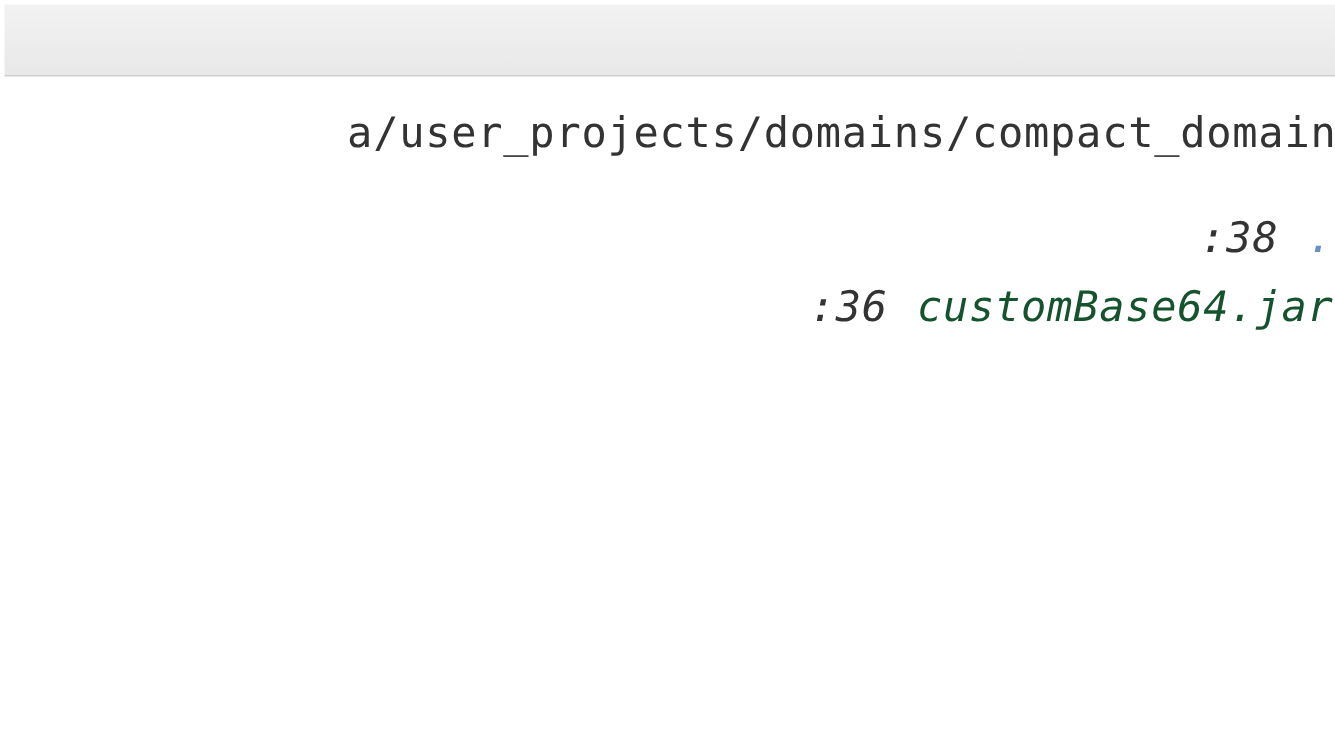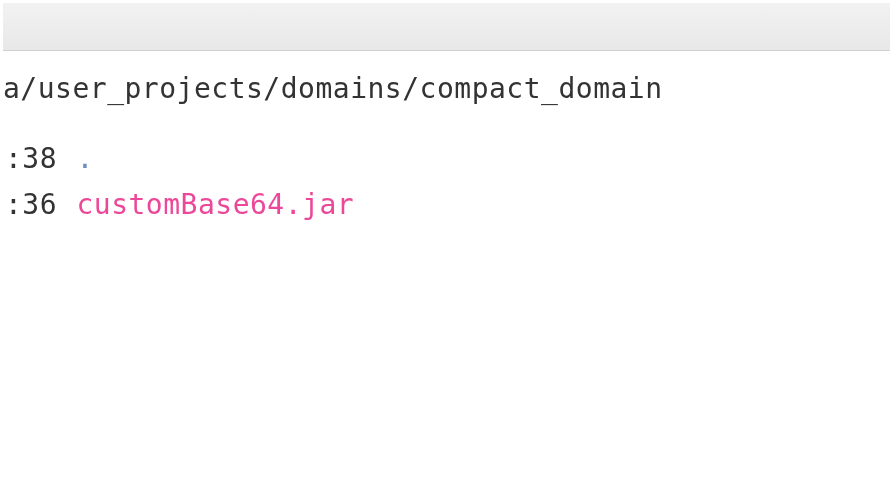--- a/index.html
+++ b/index.html
@@ -1,18 +1,19 @@
 <!DOCTYPE html>
 <html><head>
   <meta charset="utf-8">
   <style>
     * {
       margin: 1px;
       padding: 0;
       box-sizing: border-box;
+      text-align: right;
     }
     body {
       width: 890px;
       height: 500px;
       background: #ffffff;
       font-family: "DejaVu Sans Mono", "Liberation Mono", monospace;
       font-size: 28px;
       overflow: hidden;
     }
     .titlebar {
@@ -27,26 +28,27 @@
       letter-spacing: 0.5px;
     }
     .listing {
       padding-top: 30px;
     }
     .row {
       white-space: pre;
       color: #333333;
       line-height: 1.6;
       letter-spacing: 0.5px;
+      font-style: italic;
     }
     .dir-link {
       color: #6a8fc5;
     }
     .jar-file {
-      color: #ec4899;
+      color: #14532d;
     }
   </style>
 </head>
 <body>
 
 <div class="titlebar"></div>
 
 <div class="path-line">a/user_projects/domains/compact_domain</div>
 
 <div class="listing">

